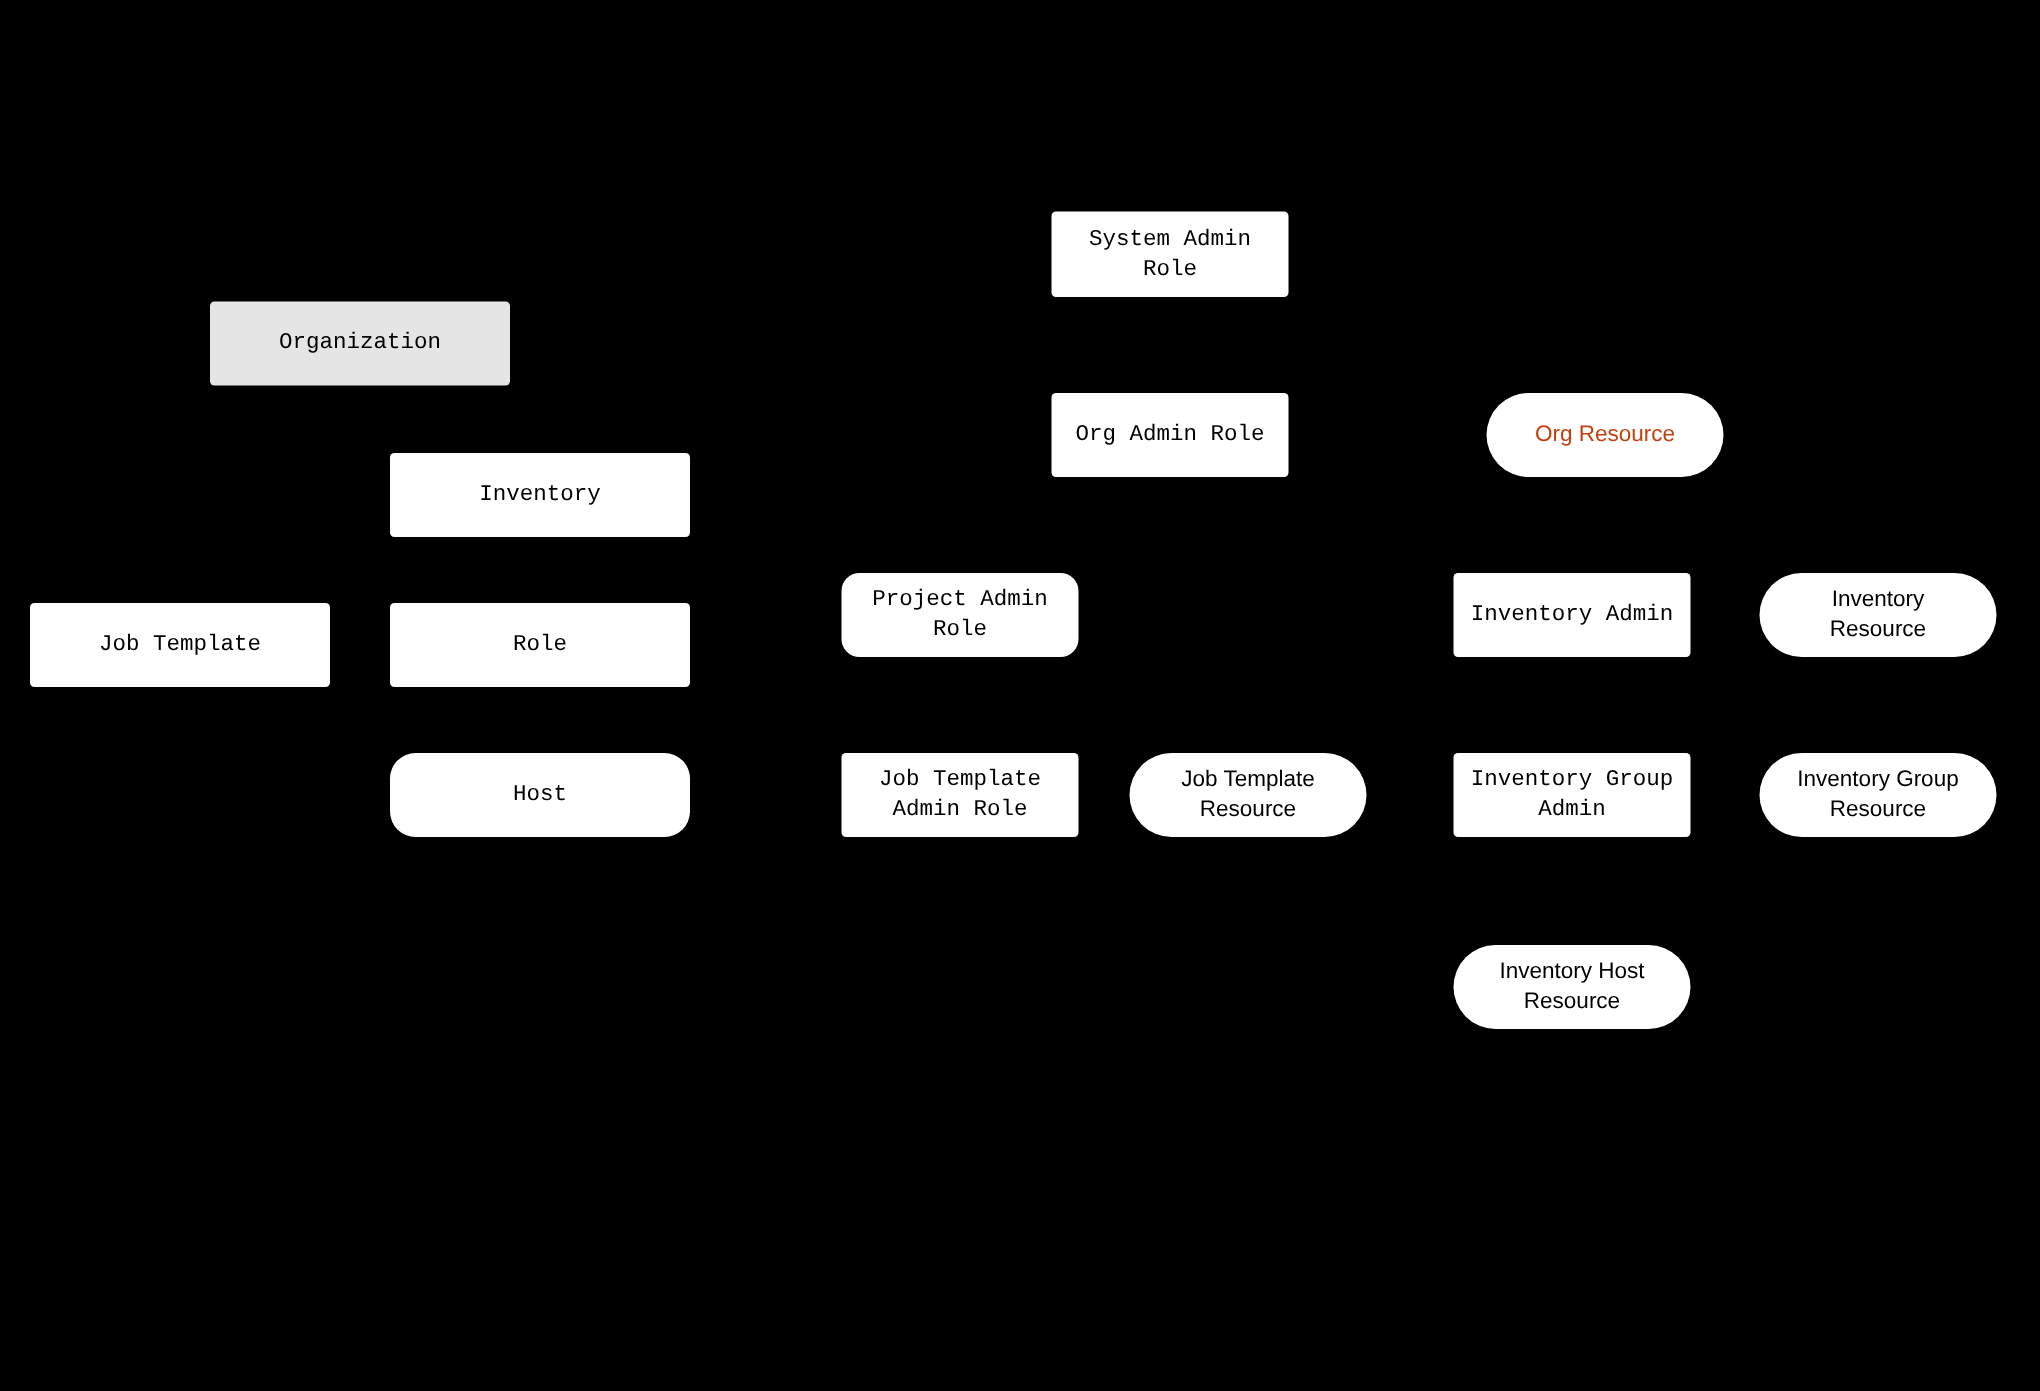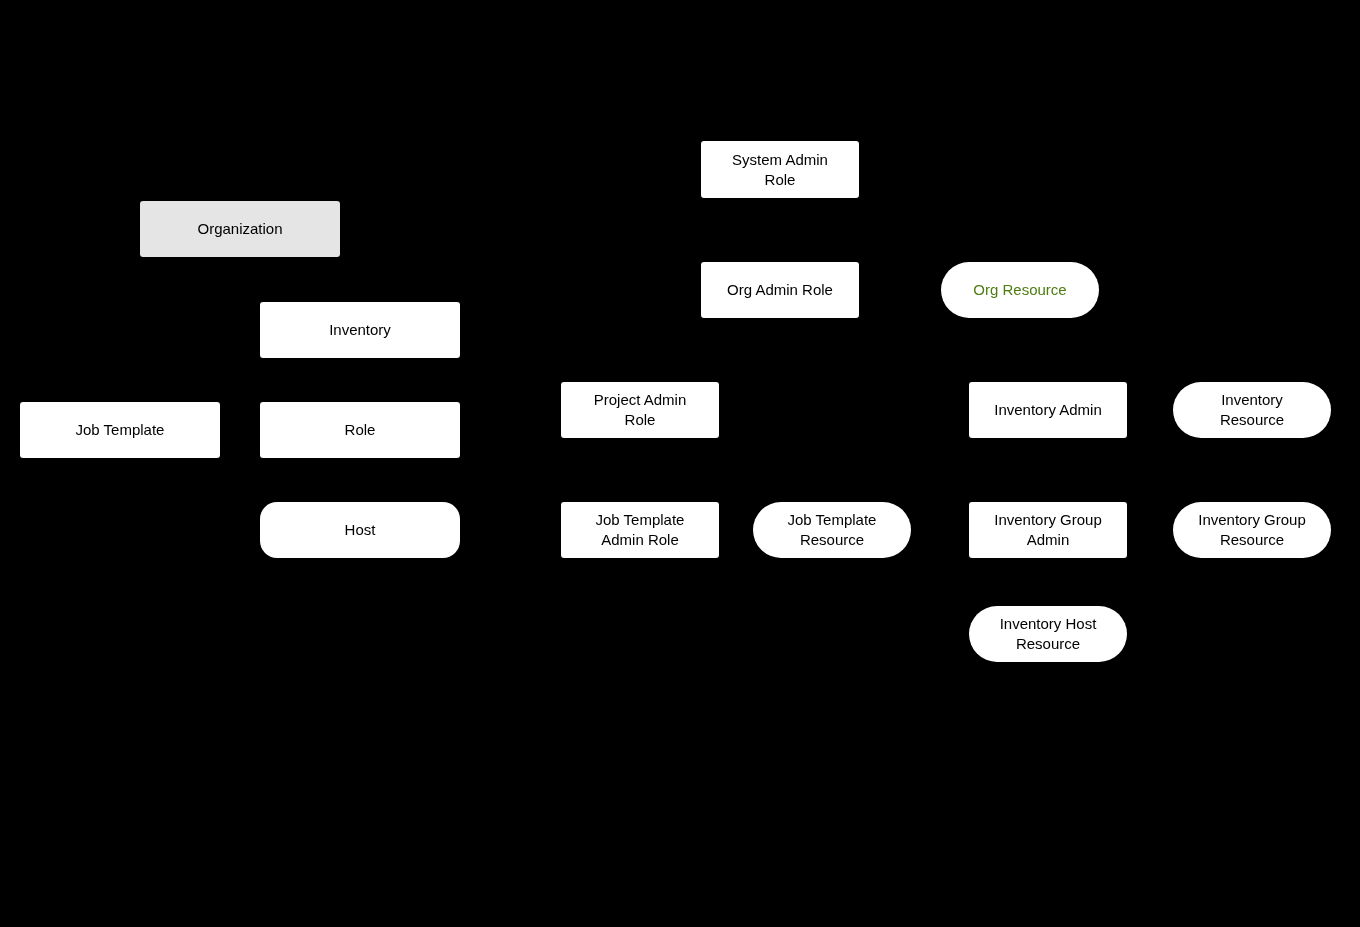--- a/index.html
+++ b/index.html
@@ -30,46 +30,47 @@
     justify-content: center;
     text-align: center;
     font-size: 15px;
     line-height: 20px;
     box-sizing: border-box;
     padding: 2px 6px;
     white-space: pre-line;
   }
   .rect {
     border-radius: 3px;
+    font-family: Liberation Mono, monospace;
   }
   .pill {
     border-radius: 999px;
   }
 </style>
 </head>
 <body>
 
 <div id="diagram" style="background: rgb(0, 0, 0);">
     <div class="node rect" style="left: 140px; top: 201px; width: 200px; height: 56px; background: #e5e5e5; color: rgb(0, 0, 0);">Organization</div>
     <div class="node rect" style="left: 260px; top: 302px; width: 200px; height: 56px; background: rgb(255, 255, 255); color: rgb(0, 0, 0);">Inventory</div>
     <div class="node rect" style="left: 20px; top: 402px; width: 200px; height: 56px; background: rgb(255, 255, 255); color: rgb(0, 0, 0);">Job Template</div>
     <div class="node rect" style="left: 260px; top: 402px; width: 200px; height: 56px; background: rgb(255, 255, 255); color: rgb(0, 0, 0);">Role</div>
     <div class="node rect" style="left: 260px; top: 502px; width: 200px; height: 56px; background: rgb(255, 255, 255); color: rgb(0, 0, 0); border-radius: 17px;">Host</div>
     <div class="node rect" style="left: 701px; top: 141px; width: 158px; height: 57px; background: rgb(255, 255, 255); color: rgb(0, 0, 0);">System Admin
 Role</div>
     <div class="node rect" style="left: 701px; top: 262px; width: 158px; height: 56px; background: rgb(255, 255, 255); color: rgb(0, 0, 0);">Org Admin Role</div>
-    <div class="node pill" style="left: 941px; top: 262px; width: 158px; height: 56px; background: rgb(255, 255, 255); color: #4d7c0f;">Org Resource</div>
-    <div class="node rect" style="left: 561px; top: 382px; width: 158px; height: 56px; background: rgb(255, 255, 255); color: rgb(0, 0, 0);">Project Admin
+    <div class="node pill" style="left: 991px; top: 262px; width: 158px; height: 56px; background: rgb(255, 255, 255); color: #c2410c;">Org Resource</div>
+    <div class="node rect" style="left: 561px; top: 382px; width: 158px; height: 56px; background: rgb(255, 255, 255); color: rgb(0, 0, 0); border-radius: 12px;">Project Admin
 Role</div>
     <div class="node rect" style="left: 969px; top: 382px; width: 158px; height: 56px; background: rgb(255, 255, 255); color: rgb(0, 0, 0);">Inventory Admin</div>
     <div class="node pill" style="left: 1173px; top: 382px; width: 158px; height: 56px; background: rgb(255, 255, 255); color: rgb(0, 0, 0);">Inventory
 Resource</div>
     <div class="node rect" style="left: 561px; top: 502px; width: 158px; height: 56px; background: rgb(255, 255, 255); color: rgb(0, 0, 0);">Job Template
 Admin Role</div>
     <div class="node pill" style="left: 753px; top: 502px; width: 158px; height: 56px; background: rgb(255, 255, 255); color: rgb(0, 0, 0);">Job Template
 Resource</div>
     <div class="node rect" style="left: 969px; top: 502px; width: 158px; height: 56px; background: rgb(255, 255, 255); color: rgb(0, 0, 0);">Inventory Group
 Admin</div>
     <div class="node pill" style="left: 1173px; top: 502px; width: 158px; height: 56px; background: rgb(255, 255, 255); color: rgb(0, 0, 0);">Inventory Group
 Resource</div>
-    <div class="node pill" style="left: 969px; top: 606px; width: 158px; height: 56px; background: rgb(255, 255, 255); color: rgb(0, 0, 0);">Inventory Host
+    <div class="node pill" style="left: 969px; top: 630px; width: 158px; height: 56px; background: rgb(255, 255, 255); color: rgb(0, 0, 0);">Inventory Host
 Resource</div>
   </div>
 
 </body></html>

